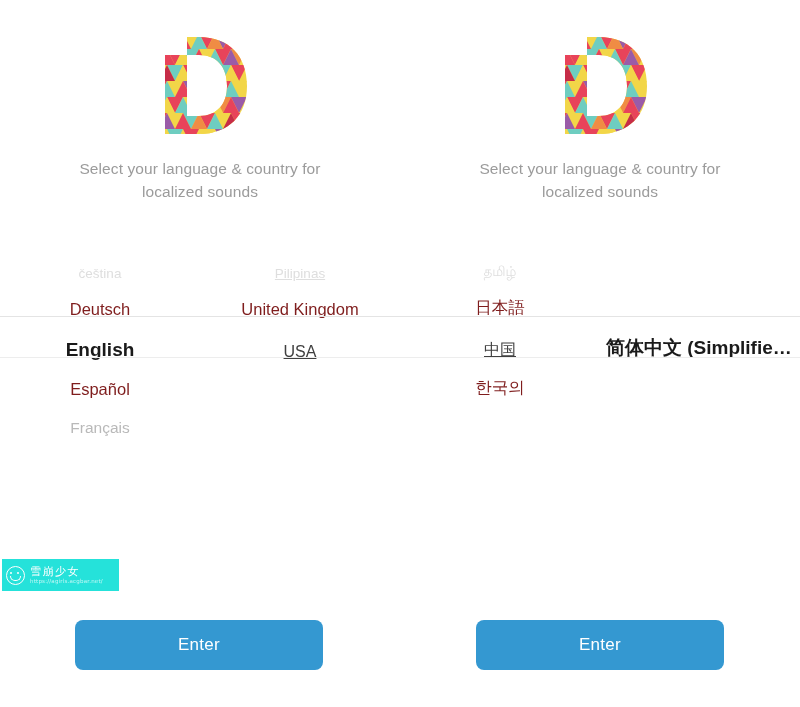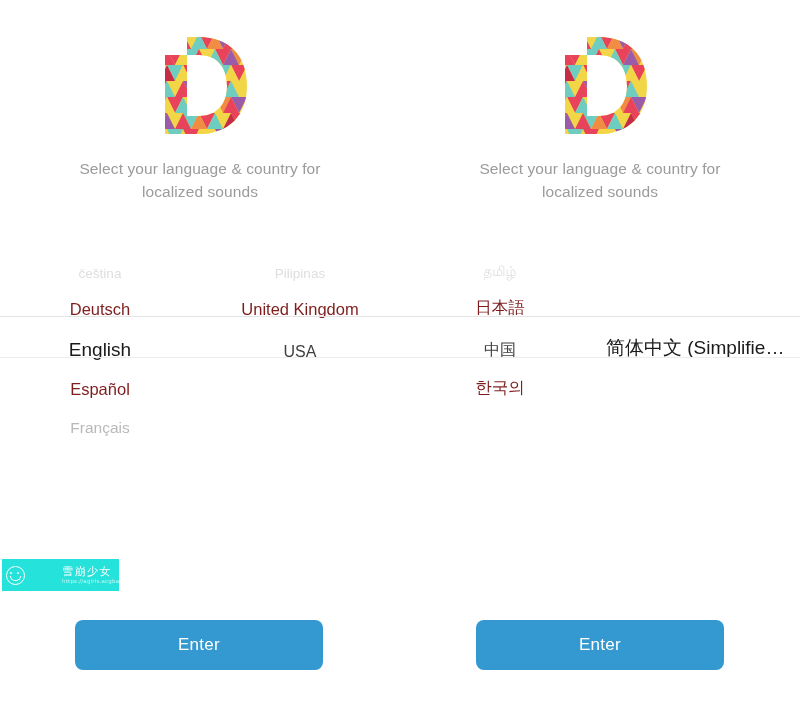--- a/index.html
+++ b/index.html
@@ -73,30 +73,30 @@
   }
   .picker-col {
     flex: 1 1 50%;
     text-align: center;
     white-space: nowrap;
     overflow: hidden;
     text-overflow: ellipsis;
     padding: 0 6px;
   }
   .picker-col.lang { text-align: center; }
-  .picker-col.country { text-align: center; }
+  .picker-col.country { text-align: center; text-decoration: underline; }
 
   
   .row-d3 .picker-col { font-size: 13.5px; color: #dedede; font-weight: 400; }
   .row-d2 .picker-col { font-size: 15.5px; color: #b9b9b9; font-weight: 400; }
   .row-d1 .picker-col { font-size: 16.5px; color: #7f1d1d; font-weight: 400; }
   .row-sel .picker-col {
     font-size: 19px;
     color: #1a1a1a;
-    font-weight: 400;
+    font-weight: 700;
   }
   .row-sel .picker-col.country {
     font-weight: 400;
     font-size: 16px;
     color: #404040;
   }
   .row-sel { height: 42px; }
 
   .sel-band {
     position: absolute;
@@ -135,21 +135,20 @@
     position: absolute;
     left: 2px;
     top: 559px;
     width: 117px;
     height: 32px;
     background: #25e2da;
     display: flex;
     align-items: center;
     padding-left: 4px;
     overflow: hidden;
-    gap: 32px;
   }
   .wm-icon {
     width: 19px;
     height: 19px;
     border-radius: 50%;
     border: 1.6px solid #ffffff;
     flex: 0 0 auto;
     position: relative;
     margin-right: 5px;
   }

